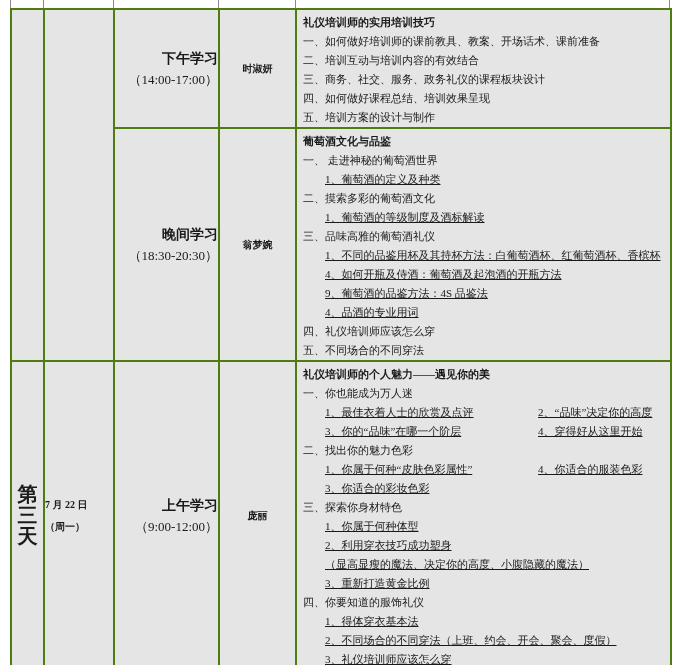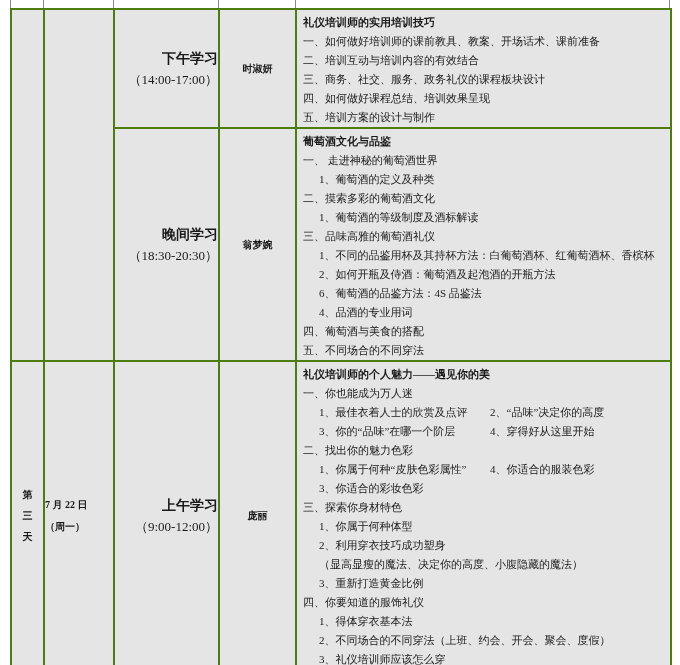--- a/index.html
+++ b/index.html
@@ -8,32 +8,32 @@
     font-family:"Liberation Serif","DejaVu Serif",serif;color:#1a1a1a;
   }
   .stub{position:absolute;top:0;width:1px;height:9px;background:#8a8a8a;}
   table.sched{
     position:absolute;left:10px;top:8px;width:660px;
     border-collapse:collapse;table-layout:fixed;
   }
   td{border:2px solid #4d7c0f;padding:0;vertical-align:middle;background:#e5e5e5;}
   
   .vert{width:1.1em;margin:0 auto;line-height:21px;word-break:break-all;
-        font-size:10px;font-weight:bold;text-align:center;}
+        font-size:20px;font-weight:bold;text-align:center;}
   .date-cell{font-size:10px;font-weight:bold;text-align:left;line-height:22px;}
   .session-cell{text-align:right;}
   .session-line{font-size:14px;font-weight:bold;line-height:21px;}
   .time-line{font-size:13px;font-weight:normal;line-height:21px;}
   .name-cell{font-size:10px;font-weight:bold;text-align:center;}
   
   .course-cell{vertical-align:top;padding:3px 3px 0 6px;font-size:11px;line-height:19px;}
   .course-title{font-weight:bold;white-space:nowrap;}
   .cline{white-space:nowrap;}
-  .ind1{margin-left:16px;}
-  .cols{display:flex;}
+  .ind1{margin-left:22px;text-decoration:underline;}
+  .cols{display:flex;gap:42px;}
   .cols .t1{flex:0 0 auto;min-width:171px;}
 </style>
 </head>
 <body>
 
 <div class="stub" style="left:10px"></div>
 <div class="stub" style="left:43px"></div>
 <div class="stub" style="left:113px"></div>
 <div class="stub" style="left:218px"></div>
 <div class="stub" style="left:295px"></div>
@@ -79,24 +79,24 @@
     </td>
     <td class="course-cell">
       <div class="course-title">葡萄酒文化与品鉴</div>
       <div>
             <div class="cline"><span class="t1">一、 走进神秘的葡萄酒世界</span></div>
             <div class="cline ind1"><span class="t1">1、葡萄酒的定义及种类</span></div>
             <div class="cline"><span class="t1">二、摸索多彩的葡萄酒文化</span></div>
             <div class="cline ind1"><span class="t1">1、葡萄酒的等级制度及酒标解读</span></div>
             <div class="cline"><span class="t1">三、品味高雅的葡萄酒礼仪</span></div>
             <div class="cline ind1"><span class="t1">1、不同的品鉴用杯及其持杯方法：白葡萄酒杯、红葡萄酒杯、香槟杯</span></div>
-            <div class="cline ind1"><span class="t1">2、如何开瓶及侍酒：葡萄酒及起泡酒的开瓶方法</span></div>
-            <div class="cline ind1"><span class="t1">6、葡萄酒的品鉴方法：4S 品鉴法</span></div>
+            <div class="cline ind1"><span class="t1">4、如何开瓶及侍酒：葡萄酒及起泡酒的开瓶方法</span></div>
+            <div class="cline ind1"><span class="t1">9、葡萄酒的品鉴方法：4S 品鉴法</span></div>
             <div class="cline ind1"><span class="t1">4、品酒的专业用词</span></div>
-            <div class="cline"><span class="t1">四、葡萄酒与美食的搭配</span></div>
+            <div class="cline"><span class="t1">四、礼仪培训师应该怎么穿</span></div>
             <div class="cline"><span class="t1">五、不同场合的不同穿法</span></div>
           </div>
     </td>
   </tr>
   <tr style="height:304px">
     <td>
       <div class="vert">第三天</div>
     </td>
     <td class="date-cell">
       <div>7 月 22 日</div>

